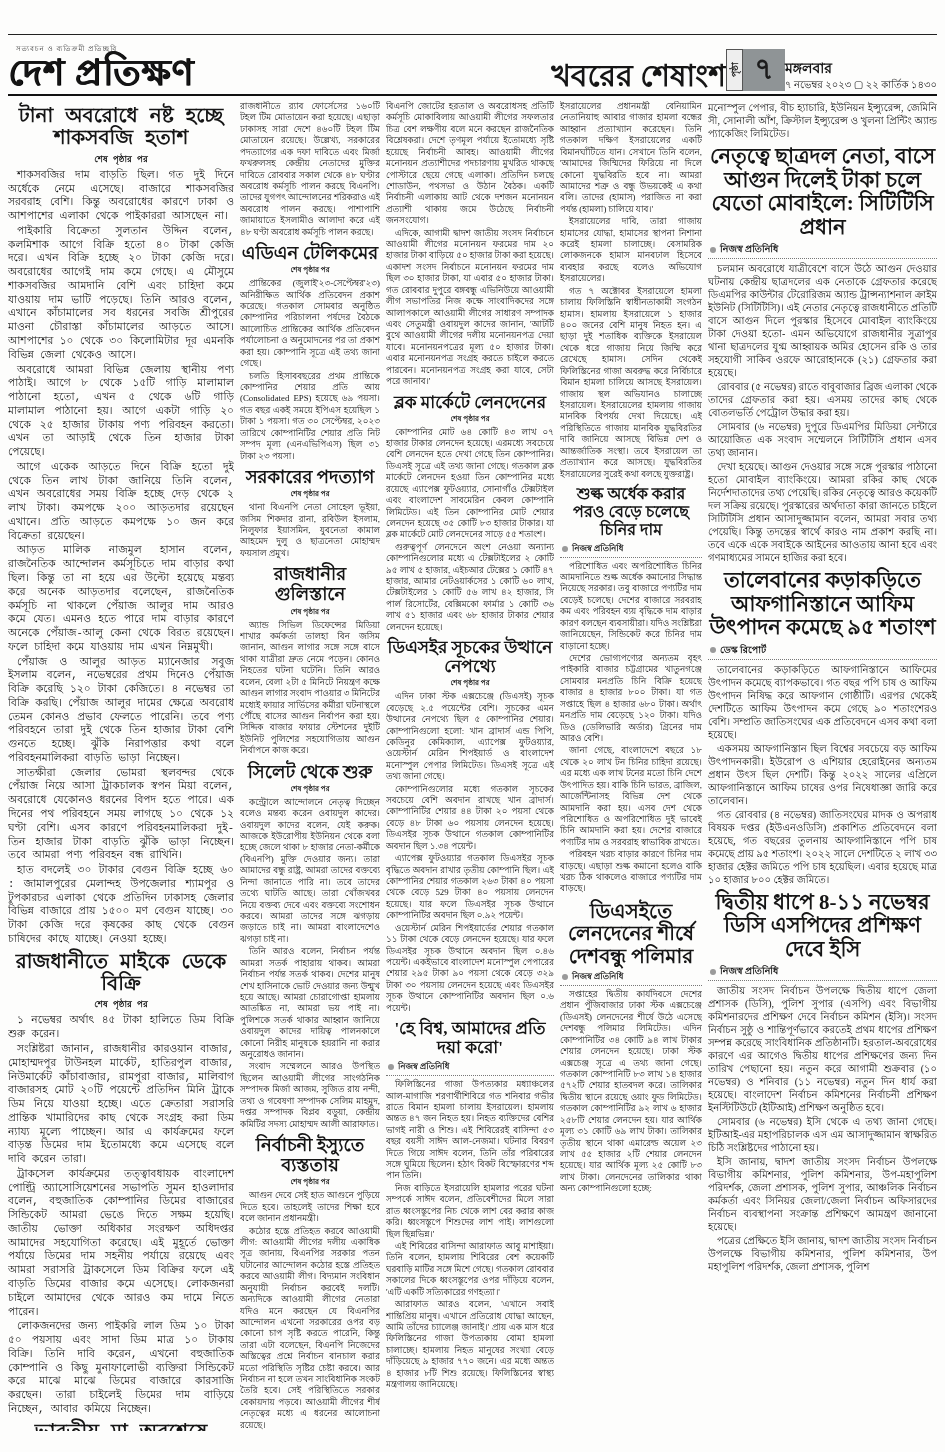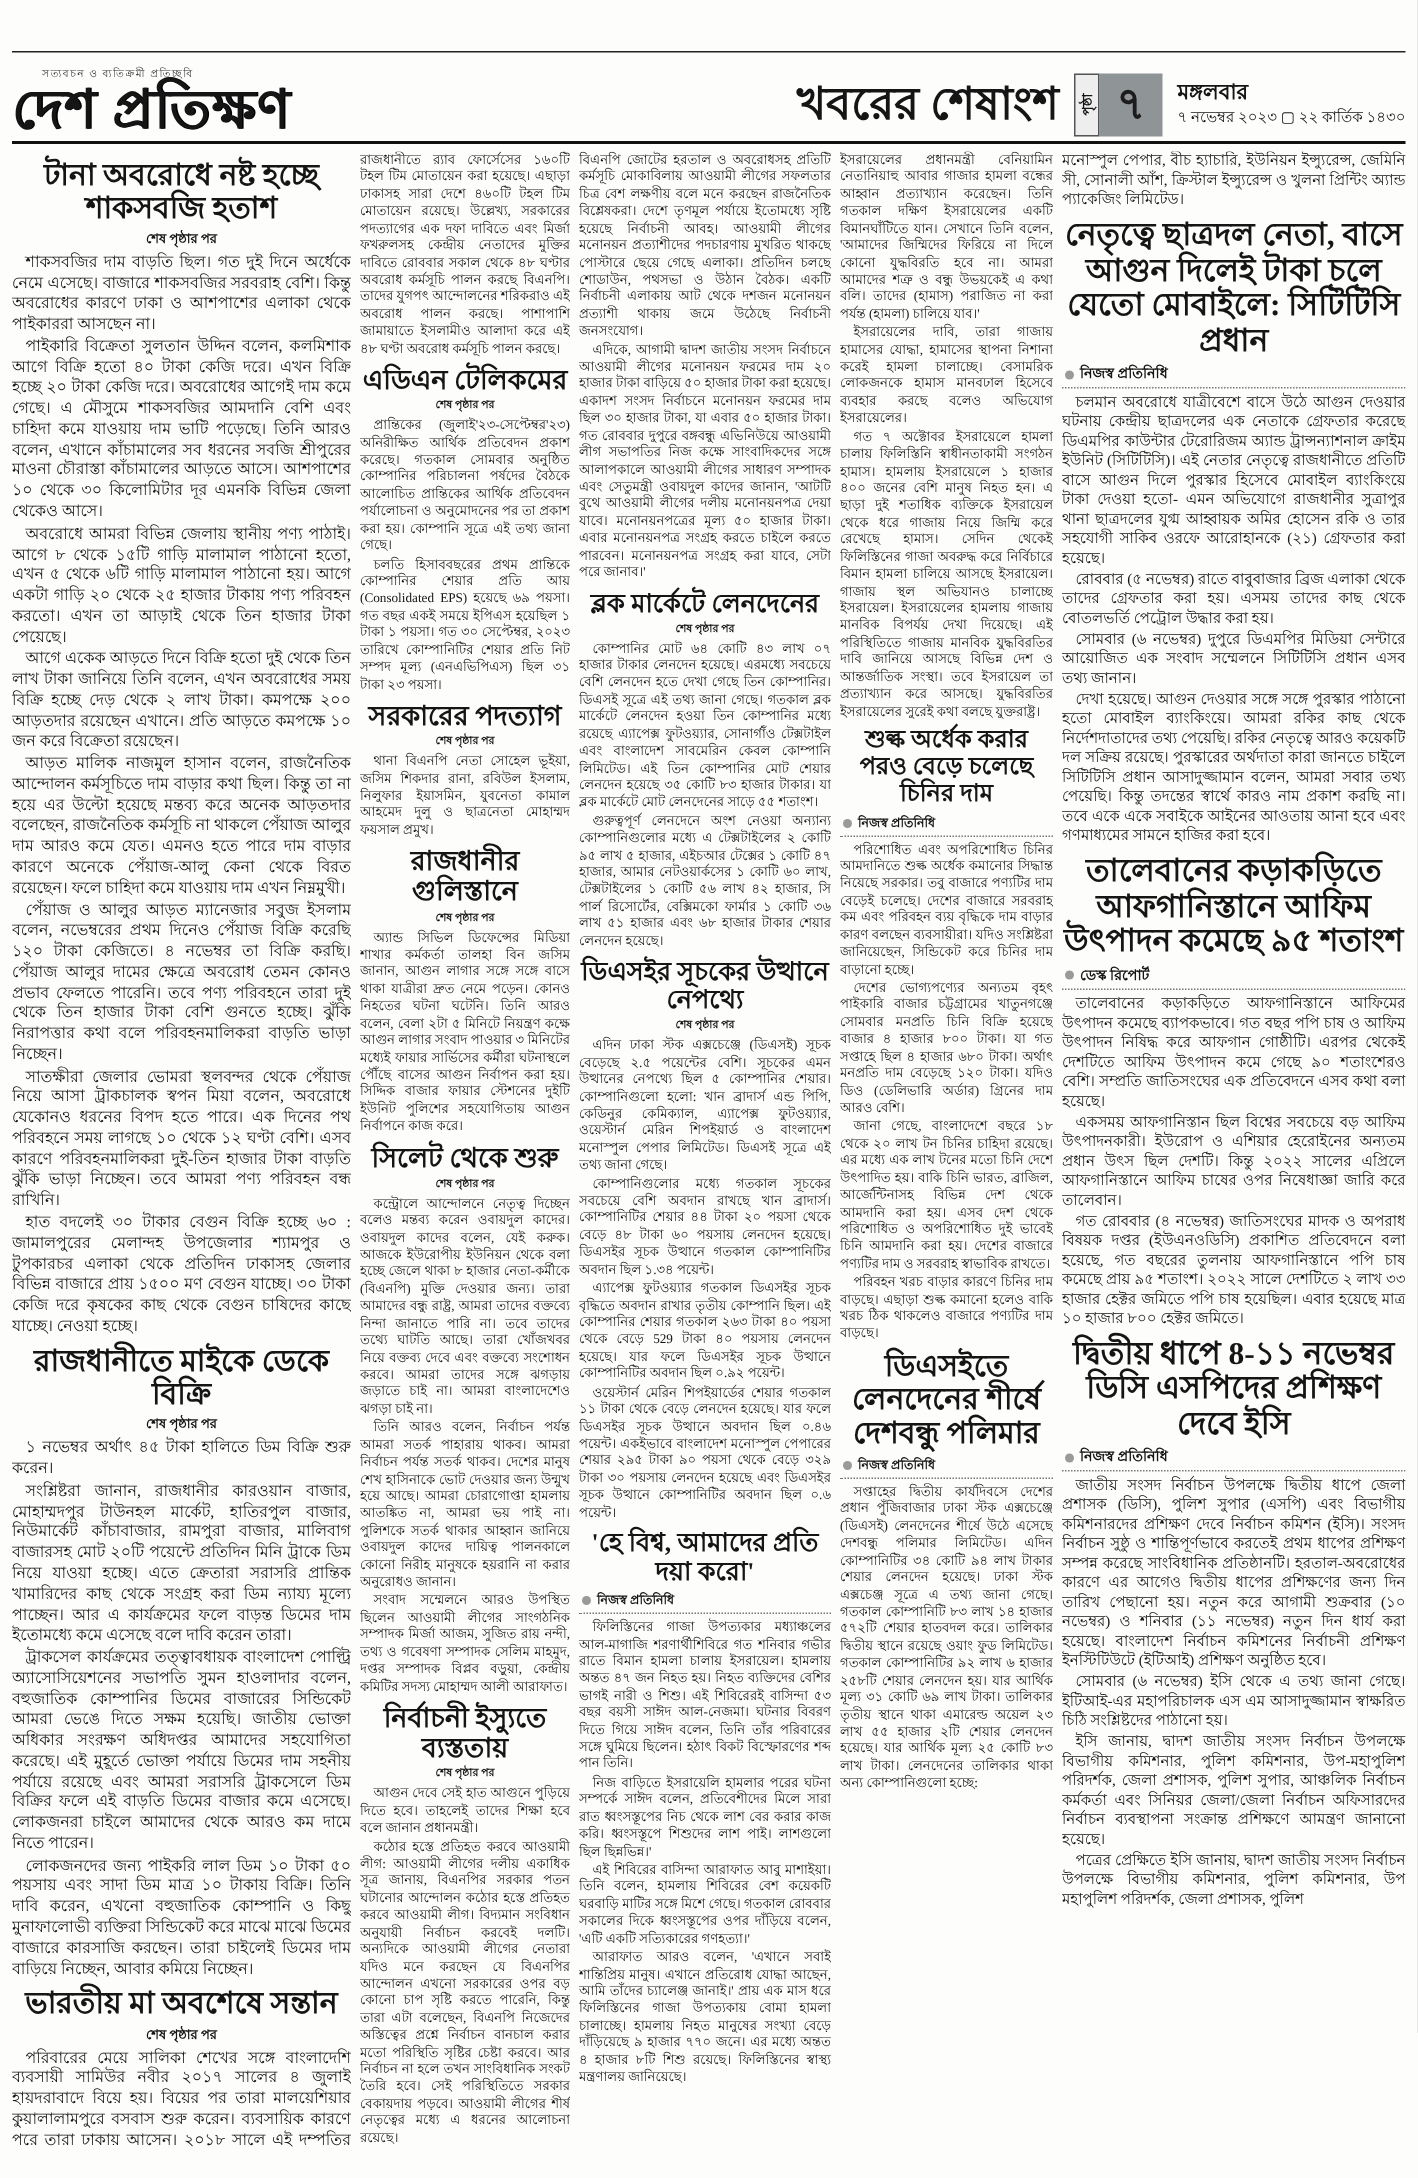--- a/index.html
+++ b/index.html
@@ -3,24 +3,24 @@
 <meta charset="utf-8">
 <style>
   html,body{margin:0;padding:0;background:#d8d8d8;}
   .page{width:945px;height:1452px;background:#fdfdfc;margin:0 auto;position:relative;
         font-family:"Liberation Serif","DejaVu Serif",serif;color:#151515;
         box-sizing:border-box;padding:8px 8px 6px 8px;overflow:hidden;}
   
   .topline{border-top:1px solid #222;margin:26px 0 4px 0;}
   .header{display:flex;justify-content:space-between;align-items:flex-end;height:52px;}
   .mast{display:flex;flex-direction:column;}
-  .tagline{font-size:7px;letter-spacing:1px;color:#333;margin-left:20px;}
+  .tagline{font-size:7px;letter-spacing:1px;color:#333;margin-left:8px;}
   .logo{font-size:36px;font-weight:bold;line-height:1;letter-spacing:1px;
         text-shadow:1px 0 #000;}
-  .hright{display:flex;align-items:center;gap:10px;margin-left:13px;}
+  .hright{display:flex;align-items:flex-end;margin-left:13px;}
   .section-title{font-size:30px;font-weight:bold;line-height:1;}
   .pagebox{display:flex;align-items:stretch;height:42px;}
   .pglabel{writing-mode:vertical-rl;transform:rotate(180deg);font-size:9px;font-weight:bold;
            border:1px solid #555;background:#eee;padding:1px 0;display:flex;align-items:center;justify-content:center;}
   .pgnum{width:42px;background:#8f9496;color:#1c1c1c;font-size:30px;font-weight:bold;
          display:flex;align-items:center;justify-content:center;}
   .dateblock{display:flex;flex-direction:column;justify-content:center;min-width:150px;}
   .day{font-size:14px;font-weight:bold;line-height:1.2;}
   .dateline{font-size:10px;line-height:1.3;}
   .headrule{border-top:2px solid #111;margin-top:3px;}
@@ -55,21 +55,21 @@
       </span>
       <span class="dateblock">
         <span class="day">মঙ্গলবার</span>
         <span class="dateline">৭ নভেম্বর ২০২৩ ▢ ২২ কার্তিক ১৪৩০</span>
       </span>
     </div>
   </div>
   <div class="headrule"></div>
 
   <div class="cols">
-      <div class="col" style="width: 226px; flex: 0 0 226px; font-size: 10.6px;">
+      <div class="col" style="width: 226px; flex: 0 0 226px; font-size: 10.6px; font-family: Liberation Mono, monospace;">
         <div class="article">
           <div class="headline" style="font-size: 20px;">টানা অবরোধে নষ্ট হচ্ছে শাকসবজি হতাশ</div>
           <div class="kicker">শেষ পৃষ্ঠার পর</div>
           <p>শাকসবজির দাম বাড়তি ছিল। গত দুই দিনে অর্ধেকে নেমে এসেছে। বাজারে শাকসবজির সরবরাহ বেশি। কিন্তু অবরোধের কারণে ঢাকা ও আশপাশের এলাকা থেকে পাইকাররা আসছেন না।</p>
           <p>পাইকারি বিক্রেতা সুলতান উদ্দিন বলেন, কলমিশাক আগে বিক্রি হতো ৪০ টাকা কেজি দরে। এখন বিক্রি হচ্ছে ২০ টাকা কেজি দরে। অবরোধের আগেই দাম কমে গেছে। এ মৌসুমে শাকসবজির আমদানি বেশি এবং চাহিদা কমে যাওয়ায় দাম ভাটি পড়েছে। তিনি আরও বলেন, এখানে কাঁচামালের সব ধরনের সবজি শ্রীপুরের মাওনা চৌরাস্তা কাঁচামালের আড়তে আসে। আশপাশের ১০ থেকে ৩০ কিলোমিটার দূর এমনকি বিভিন্ন জেলা থেকেও আসে।</p>
           <p>অবরোধে আমরা বিভিন্ন জেলায় স্থানীয় পণ্য পাঠাই। আগে ৮ থেকে ১৫টি গাড়ি মালামাল পাঠানো হতো, এখন ৫ থেকে ৬টি গাড়ি মালামাল পাঠানো হয়। আগে একটা গাড়ি ২০ থেকে ২৫ হাজার টাকায় পণ্য পরিবহন করতো। এখন তা আড়াই থেকে তিন হাজার টাকা পেয়েছে।</p>
           <p>আগে একেক আড়তে দিনে বিক্রি হতো দুই থেকে তিন লাখ টাকা জানিয়ে তিনি বলেন, এখন অবরোধের সময় বিক্রি হচ্ছে দেড় থেকে ২ লাখ টাকা। কমপক্ষে ২০০ আড়তদার রয়েছেন এখানে। প্রতি আড়তে কমপক্ষে ১০ জন করে বিক্রেতা রয়েছেন।</p>
           <p>আড়ত মালিক নাজমুল হাসান বলেন, রাজনৈতিক আন্দোলন কর্মসূচিতে দাম বাড়ার কথা ছিল। কিন্তু তা না হয়ে এর উল্টো হয়েছে মন্তব্য করে অনেক আড়তদার বলেছেন, রাজনৈতিক কর্মসূচি না থাকলে পেঁয়াজ আলুর দাম আরও কমে যেত। এমনও হতে পারে দাম বাড়ার কারণে অনেকে পেঁয়াজ-আলু কেনা থেকে বিরত রয়েছেন। ফলে চাহিদা কমে যাওয়ায় দাম এখন নিম্নমুখী।</p>
           <p>পেঁয়াজ ও আলুর আড়ত ম্যানেজার সবুজ ইসলাম বলেন, নভেম্বরের প্রথম দিনেও পেঁয়াজ বিক্রি করেছি ১২০ টাকা কেজিতে। ৪ নভেম্বর তা বিক্রি করছি। পেঁয়াজ আলুর দামের ক্ষেত্রে অবরোধ তেমন কোনও প্রভাব ফেলতে পারেনি। তবে পণ্য পরিবহনে তারা দুই থেকে তিন হাজার টাকা বেশি গুনতে হচ্ছে। ঝুঁকি নিরাপত্তার কথা বলে পরিবহনমালিকরা বাড়তি ভাড়া নিচ্ছেন।</p>
           <p>সাতক্ষীরা জেলার ভোমরা স্থলবন্দর থেকে পেঁয়াজ নিয়ে আসা ট্রাকচালক স্বপন মিয়া বলেন, অবরোধে যেকোনও ধরনের বিপদ হতে পারে। এক দিনের পথ পরিবহনে সময় লাগছে ১০ থেকে ১২ ঘণ্টা বেশি। এসব কারণে পরিবহনমালিকরা দুই-তিন হাজার টাকা বাড়তি ঝুঁকি ভাড়া নিচ্ছেন। তবে আমরা পণ্য পরিবহন বন্ধ রাখিনি।</p>

